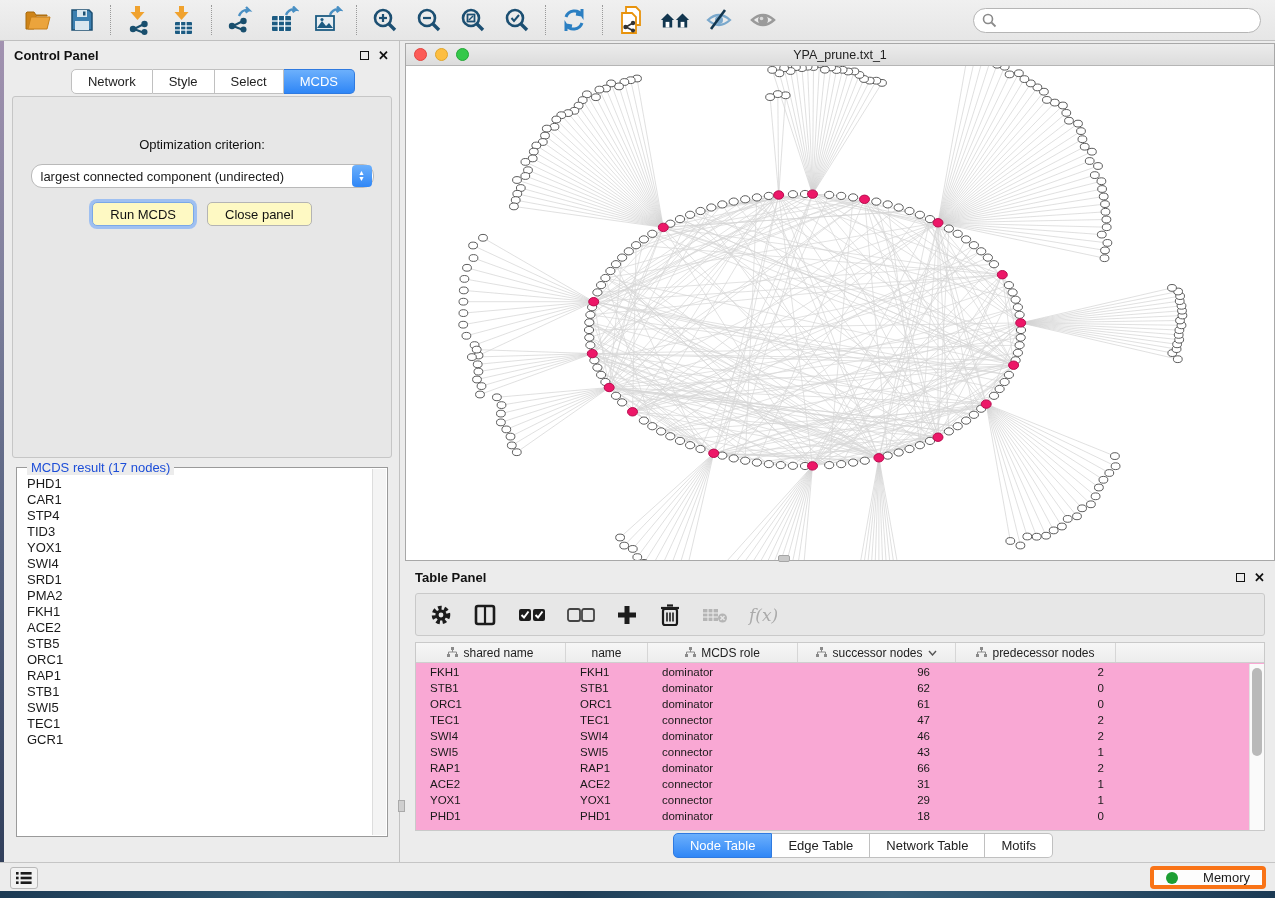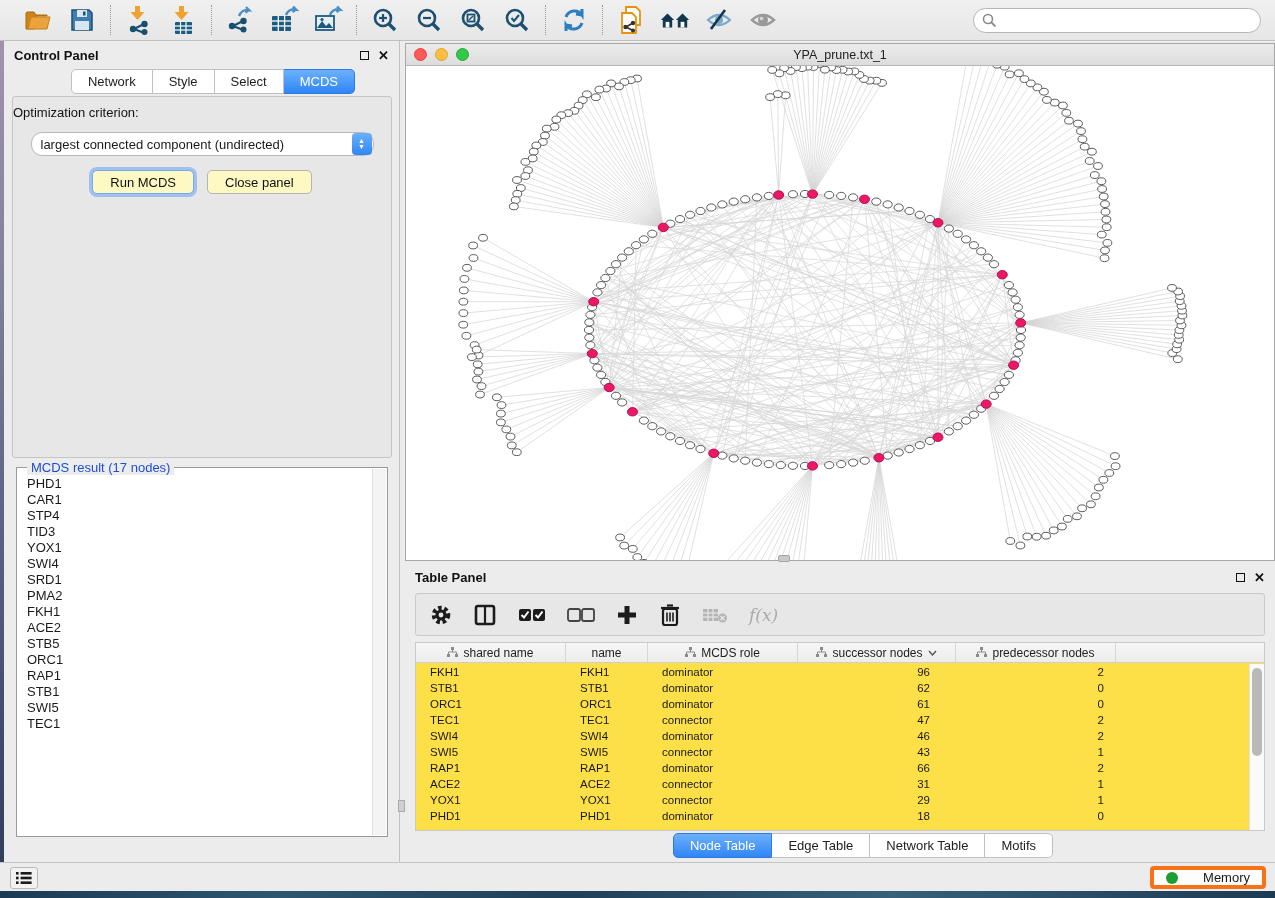--- a/index.html
+++ b/index.html
@@ -27,21 +27,21 @@
   .float-box { width:9px; height:9px; border:1.5px solid #111; cursor:pointer; }
   .close-x { font-size:13px; font-weight:bold; color:#111; cursor:pointer; line-height:1; }
 
   .seg-tabs { display:flex; justify-content:center;margin-left:23px; }
   .seg-tab { font-size:13px; padding:4px 16px; background:#fff; border:1px solid #c0c0c0; border-left:none; color:#222; cursor:pointer; }
   .seg-tab:first-child { border-left:1px solid #c0c0c0; border-radius:5px 0 0 5px; }
   .seg-tab:last-child { border-radius:0 5px 5px 0; }
   .seg-tab.active { background:linear-gradient(#6cb0fc,#2f86f6); border-color:#2f7ae0; color:#fff; }
 
   .cp-inner { position:absolute; left:8px; top:55px; width:380px; height:362px; background:#e7e7e7; border:1px solid #c6c6c6; border-radius:3px; }
-  .opt-label { font-size:13px; margin-top:8px; color:#111; }
+  .opt-label { text-align:center; font-size:13px; margin-top:40px; color:#111; }
   .opt-select { width:343px; height:24px; margin:12px auto 0; background:#fff; border:1px solid #b9b9b9; border-radius:11px; display:flex; align-items:center; font-size:13px; cursor:pointer; position:relative; }
   .opt-select .val { padding-left:9px; flex:1; white-space:nowrap; }
   .stepper { width:20px; height:22px; border-radius:4px; background:linear-gradient(#6cb0fc,#2f86f6); margin-right:1px; display:flex; flex-direction:column; align-items:center; justify-content:center; color:#fff; font-size:7px; line-height:6px; }
   .btn-row { display:flex; justify-content:center; gap:13px; margin-top:14px; }
   .push-btn { height:24px; padding:0 17px; background:#fef9c3; border:1px solid #b4b4b4; border-radius:5px; font-size:13px; color:#111; cursor:pointer; font-family:"Liberation Sans",sans-serif; }
   .push-btn.focused { box-shadow:0 0 0 3px rgba(100,160,250,.55); border-color:#7aa8e8; }
 
   .result-group { position:absolute; left:12px; top:426px; width:372px; height:370px; background:#fff; border:1px solid #9a9a9a; }
   .result-legend { position:absolute; left:10px; top:-8px; background:#ececec; padding:0 4px; font-size:13px; color:#1d4ed8; }
   .result-list { position:absolute; left:1px; top:8px; bottom:1px; right:15px; overflow:hidden; font-size:13px; line-height:16px; padding-left:9px; }
@@ -60,21 +60,21 @@
   .net-canvas { position:absolute; left:0; top:22px; width:868px; height:494px; background:#fff; cursor:default; }
   .net-splitter-handle { position:absolute; left:778px; top:555px; width:12px; height:7px; background:#c9c9c9; border:1px solid #a5a5a5; border-radius:2px; }
 
   
   .table-panel { position:absolute; left:405px; top:563px; width:870px; height:299px; background:#ececec; }
   .tp-toolbar { position:absolute; left:10px; top:30px; width:850px; height:43px; background:#e7e7e7; border:1px solid #c9c9c9; border-radius:3px; display:flex; align-items:center; gap:21px; padding:0 14px; }
   .tp-icon { display:flex; align-items:center; justify-content:center; cursor:pointer; }
   .tp-icon.disabled { cursor:default; }
   .fx-label { font-family:"DejaVu Serif",serif; font-style:italic; font-size:17px; color:#aaa; }
 
-  .node-table { position:absolute; left:10px; top:79px; width:850px; height:189px; background:#fde047; border:1px solid #c9c9c9; }
+  .node-table { position:absolute; left:10px; top:79px; width:850px; height:189px; background:#f9a8d4; border:1px solid #c9c9c9; }
   .tbl-header { display:grid; grid-template-columns:150px 82px 150px 158px 160px 1fr; height:20px; background:linear-gradient(#f6f6f6,#ededed); border-bottom:1px solid #cfcfcf; font-size:12px; color:#222; }
   .th { display:flex; align-items:center; justify-content:center; gap:5px; border-right:1px solid #d6d6d6; cursor:pointer; position:relative; }
   .th:last-child { border-right:none; }
   .tbl-body { position:absolute; left:0; top:21px; right:15px; bottom:0; overflow:hidden; }
   .tbl-row { display:grid; grid-template-columns:150px 82px 150px 158px 160px 1fr; height:16px; font-size:11.5px; align-items:center; cursor:default; }
   .td { padding-left:14px; white-space:nowrap; }
   .td.num { text-align:right; padding-right:26px; padding-left:0; }
   .td.num2 { text-align:right; padding-right:12px; padding-left:0; }
   .tbl-scroll { position:absolute; right:0; top:21px; bottom:0; width:15px; background:#fafafa; border-left:1px solid #e2e2e2; }
   .tbl-thumb { position:absolute; left:2px; top:4px; width:10px; height:88px; background:#b9b9b9; border-radius:5px; }
@@ -303,20 +303,21 @@
         <div>SRD1</div>
         <div>PMA2</div>
         <div>FKH1</div>
         <div>ACE2</div>
         <div>STB5</div>
         <div>ORC1</div>
         <div>RAP1</div>
         <div>STB1</div>
         <div>SWI5</div>
         <div>TEC1</div>
+        <div>GCR1</div>
       </div>
     <div class="result-scroll"></div>
   </div>
 </div>
 <div class="cp-divider-handle"></div>
 
 <div class="network-window">
   <div class="net-titlebar">
     <span class="net-title">YPA_prune.txt_1</span>
     <span class="traffic">

